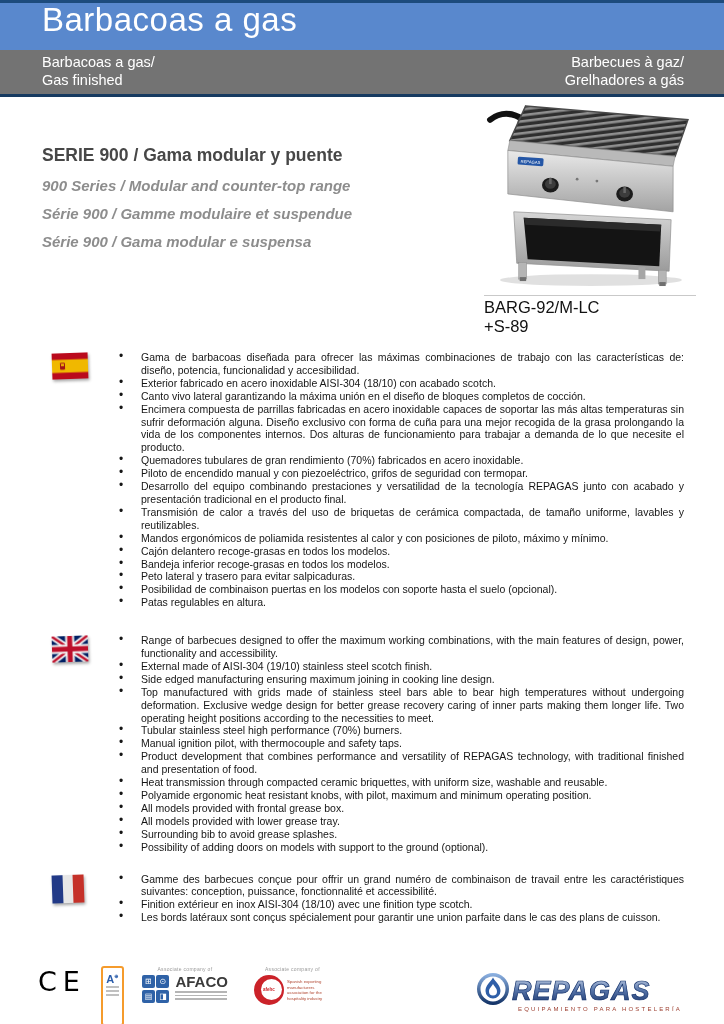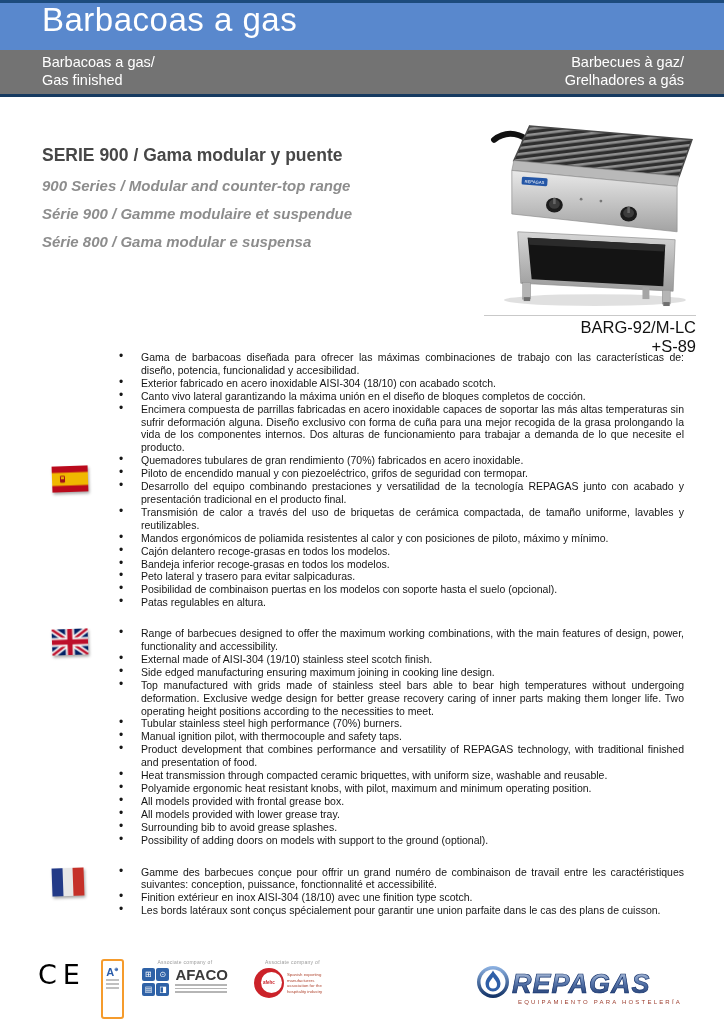--- a/index.html
+++ b/index.html
@@ -14,35 +14,35 @@
   .band-light { background:#5988cd; height:47px; display:flex; }
   .page-title { color:#fff; font-size:33px; line-height:1; padding:0 0 2px 42px; letter-spacing:.5px; }
   .band-dark {
     background:#737373; color:#fff; display:flex; justify-content:space-between;
     padding:4px 40px 5px 42px; font-size:14.5px; line-height:17.5px;
     border-bottom:3px solid #163a60;
   }
   .band-right { text-align:right; }
 
   
-  .product-fig { position:absolute; left:474px; top:116px; width:232px; text-align:right; }
+  .product-fig { position:absolute; left:474px; top:96px; width:232px; text-align:left; }
   .model-label {
     margin:3px 10px 0 10px; border-top:1px solid #c9c9c9; padding-top:2px;
     font-size:16.5px; line-height:19px; color:#111;
   }
 
   
   .series-block { margin:48px 40px 0 42px; width:430px; }
   .series-heading { font-size:17.5px; font-weight:bold; color:#474747; margin-bottom:12px; }
   .series-sub { font-size:15px; font-weight:bold; font-style:italic; color:#8d8d8d; margin-bottom:13px; line-height:15px; }
 
   
   .sections-wrap { margin-top:102px; }
   .lang-section { display:flex; padding:0 40px; }
-  .sec-es { margin-bottom:18px;align-items:center; }
+  .sec-es { margin-bottom:25px; }
   .sec-en { margin-bottom:19px;justify-content:center; }
   .sec-fr { margin-bottom:0; }
   .flag-col { width:78px; flex-shrink:0; padding-left:12px; padding-top:2px; }
   .flag { filter:drop-shadow(1.5px 2px 1.5px rgba(0,0,0,.35)); transform:rotate(-2deg); }
   .bullets { flex:1; list-style:none; }
   .bullets li {
     position:relative; padding-left:23px; font-size:10.5px; line-height:12.9px;
     text-align:justify; color:#161616;
   }
   .bullets li::before { content:"\2022"; position:absolute; left:1px; top:-1px; font-size:12px; }
@@ -151,21 +151,21 @@
   <div class="model-label">
     <div>BARG-92/M-LC</div>
     <div>+S-89</div>
   </div>
 </div>
 
 <div class="series-block">
   <div class="series-heading">SERIE 900 / Gama modular y puente</div>
   <div class="series-sub">900 Series / Modular and counter-top range</div>
   <div class="series-sub">Série 900 / Gamme modulaire et suspendue</div>
-  <div class="series-sub">Série 800 / Gama modular e suspensa</div>
+  <div class="series-sub">Série 900 / Gama modular e suspensa</div>
 </div>
 
 <div class="sections-wrap">
 
   <div class="lang-section sec-es">
     <div class="flag-col">
       <svg class="flag" width="36" height="26" viewBox="0 0 36 26">
         <rect width="36" height="26" fill="#c60b1e"></rect>
         <rect y="6.5" width="36" height="13" fill="#ffc400"></rect>
         <rect x="8" y="9.5" width="5" height="7" rx="1" fill="#ad1519"></rect>

